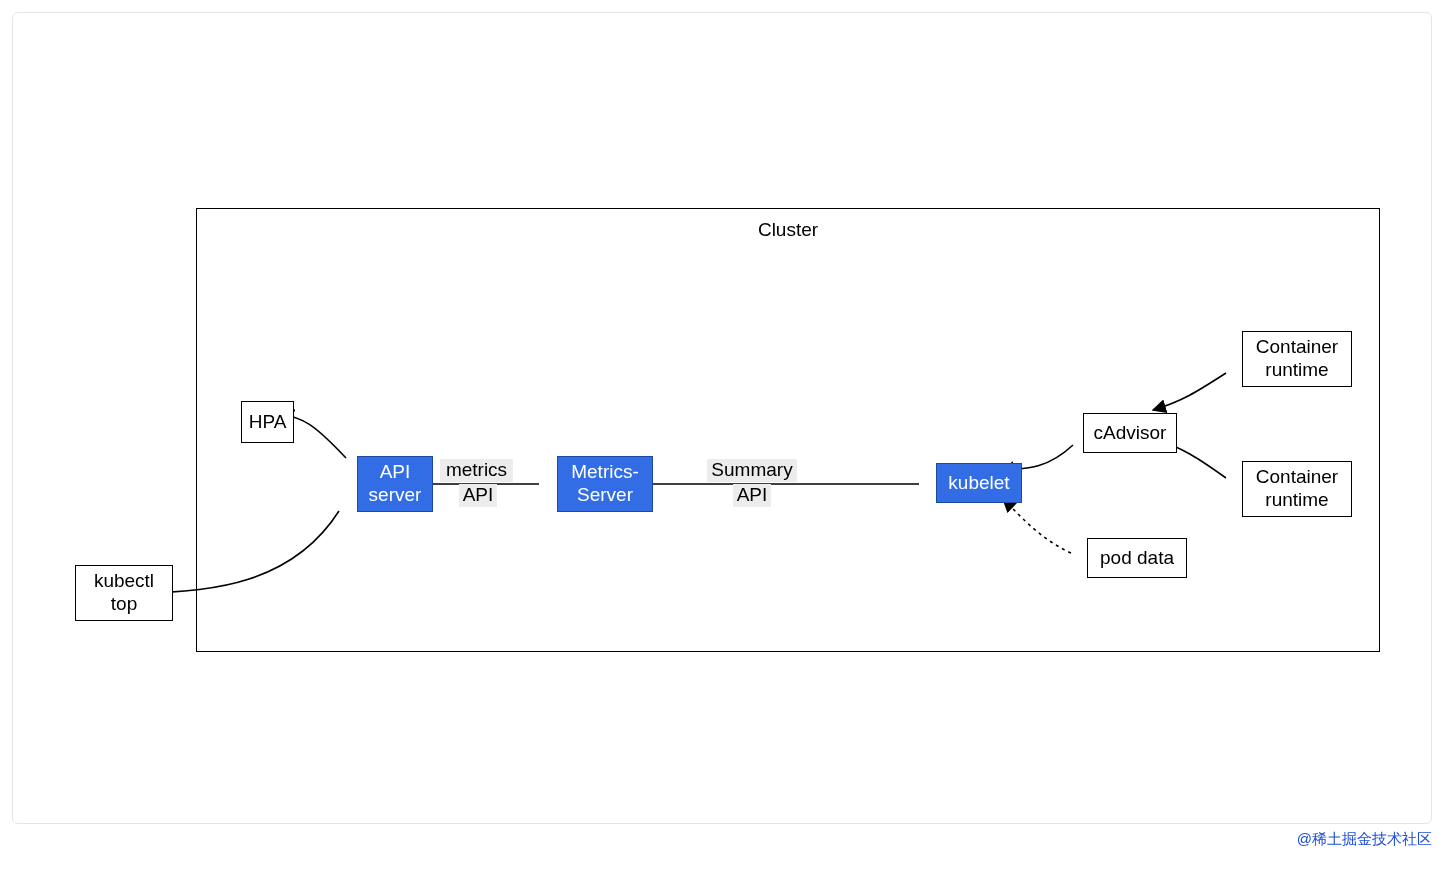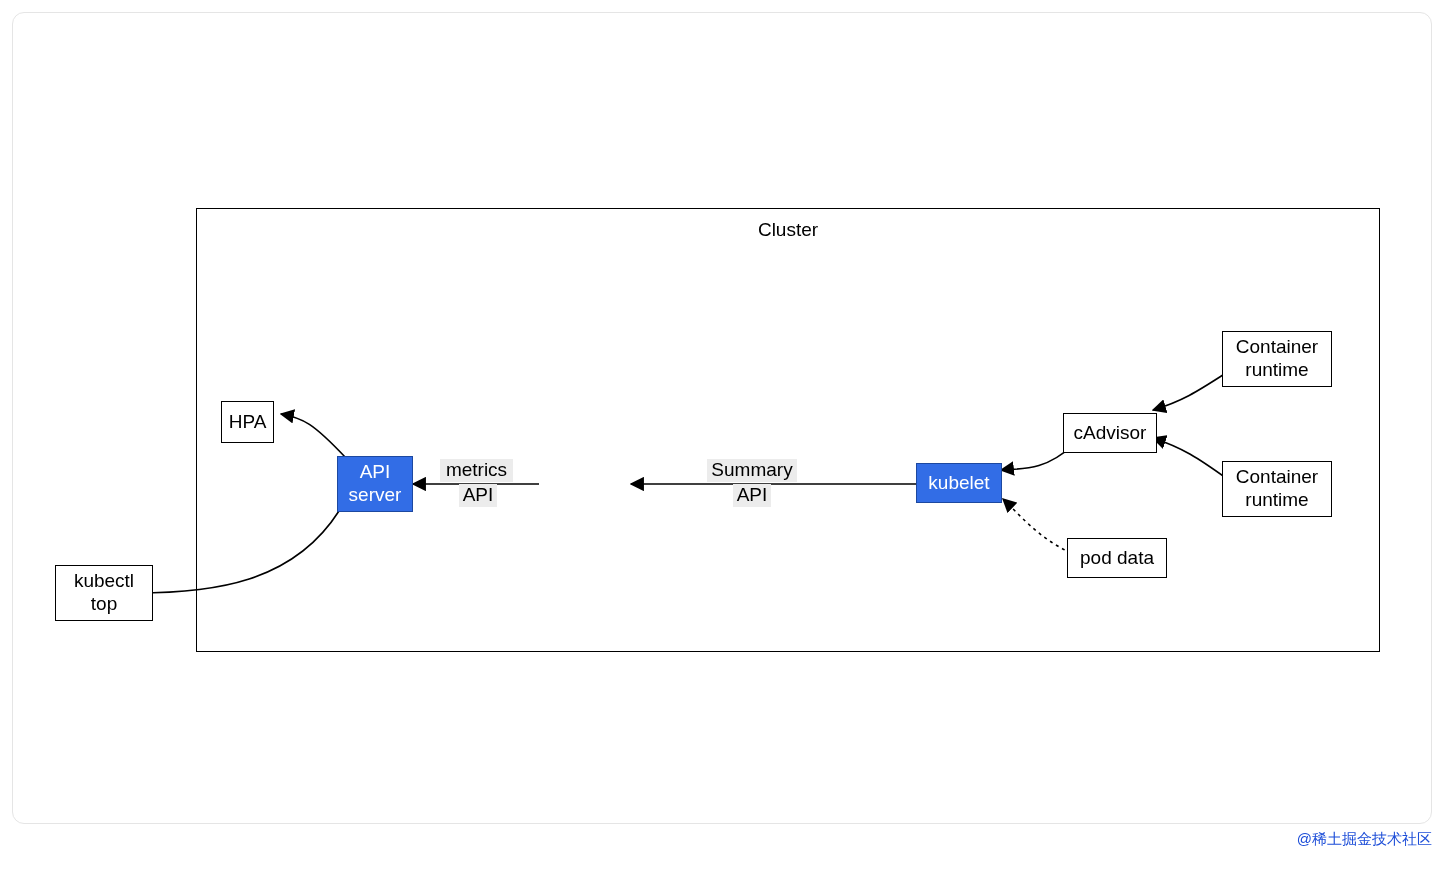--- a/index.html
+++ b/index.html
@@ -2,21 +2,21 @@
 <html><head>
 <meta charset="utf-8">
 <style>
   * { box-sizing: border-box; margin: 0; padding: 0; }
   html, body { width: 1446px; height: 870px; background: #fff; font-family: "Trebuchet MS", "Lucida Sans Unicode", "Lucida Grande", sans-serif; }
   .canvas {
     margin: 12px;
     width: 1420px;
     height: 812px;
     border: 1px solid #e5e5e5;
-    border-radius: 12px;
+    border-radius: 6px;
     position: relative;
   }
   .watermark {
     position: absolute;
     left: 12px;
     top: 830px;
     width: 1420px;
     text-align: right;
     color: #1d4ed8;
     font-size: 15px;
@@ -28,20 +28,21 @@
   .box {
     position: absolute;
     border: 1.5px solid #000;
     background: #fff;
     display: flex;
     align-items: center;
     justify-content: center;
     text-align: center;
     font-size: 19px;
     line-height: 1.2;
+    margin-left: 20px;
   }
   .box.blue { background: #326de6; border-color: #1c48a0; color: #fff; }
   .outer-group {
     position: absolute;
     border: 1.5px solid #000;
     background: transparent;
   }
   .group-label {
     position: absolute;
     width: 100%;
@@ -97,20 +98,24 @@
 
   <div class="box" style="left:208px; top:388px; width:53px; height:42px;">
     <span>HPA</span>
   </div>
 
   <div class="box blue" style="left:324px; top:443px; width:76px; height:56px; white-space: pre-line;">
     <span>API
 server</span>
   </div>
 
+  <div class="box blue" style="left:524px; top:443px; width:96px; height:56px; white-space: pre-line;">
+    <span>Metrics-
+Server</span>
+  </div>
 
   <div class="box blue" style="left:903px; top:450px; width:86px; height:40px;">
     <span>kubelet</span>
   </div>
 
   <div class="box" style="left:1050px; top:400px; width:94px; height:40px;align-items:center;">
     <span>cAdvisor</span>
   </div>
 
   <div class="box" style="left:1054px; top:525px; width:100px; height:40px;">

